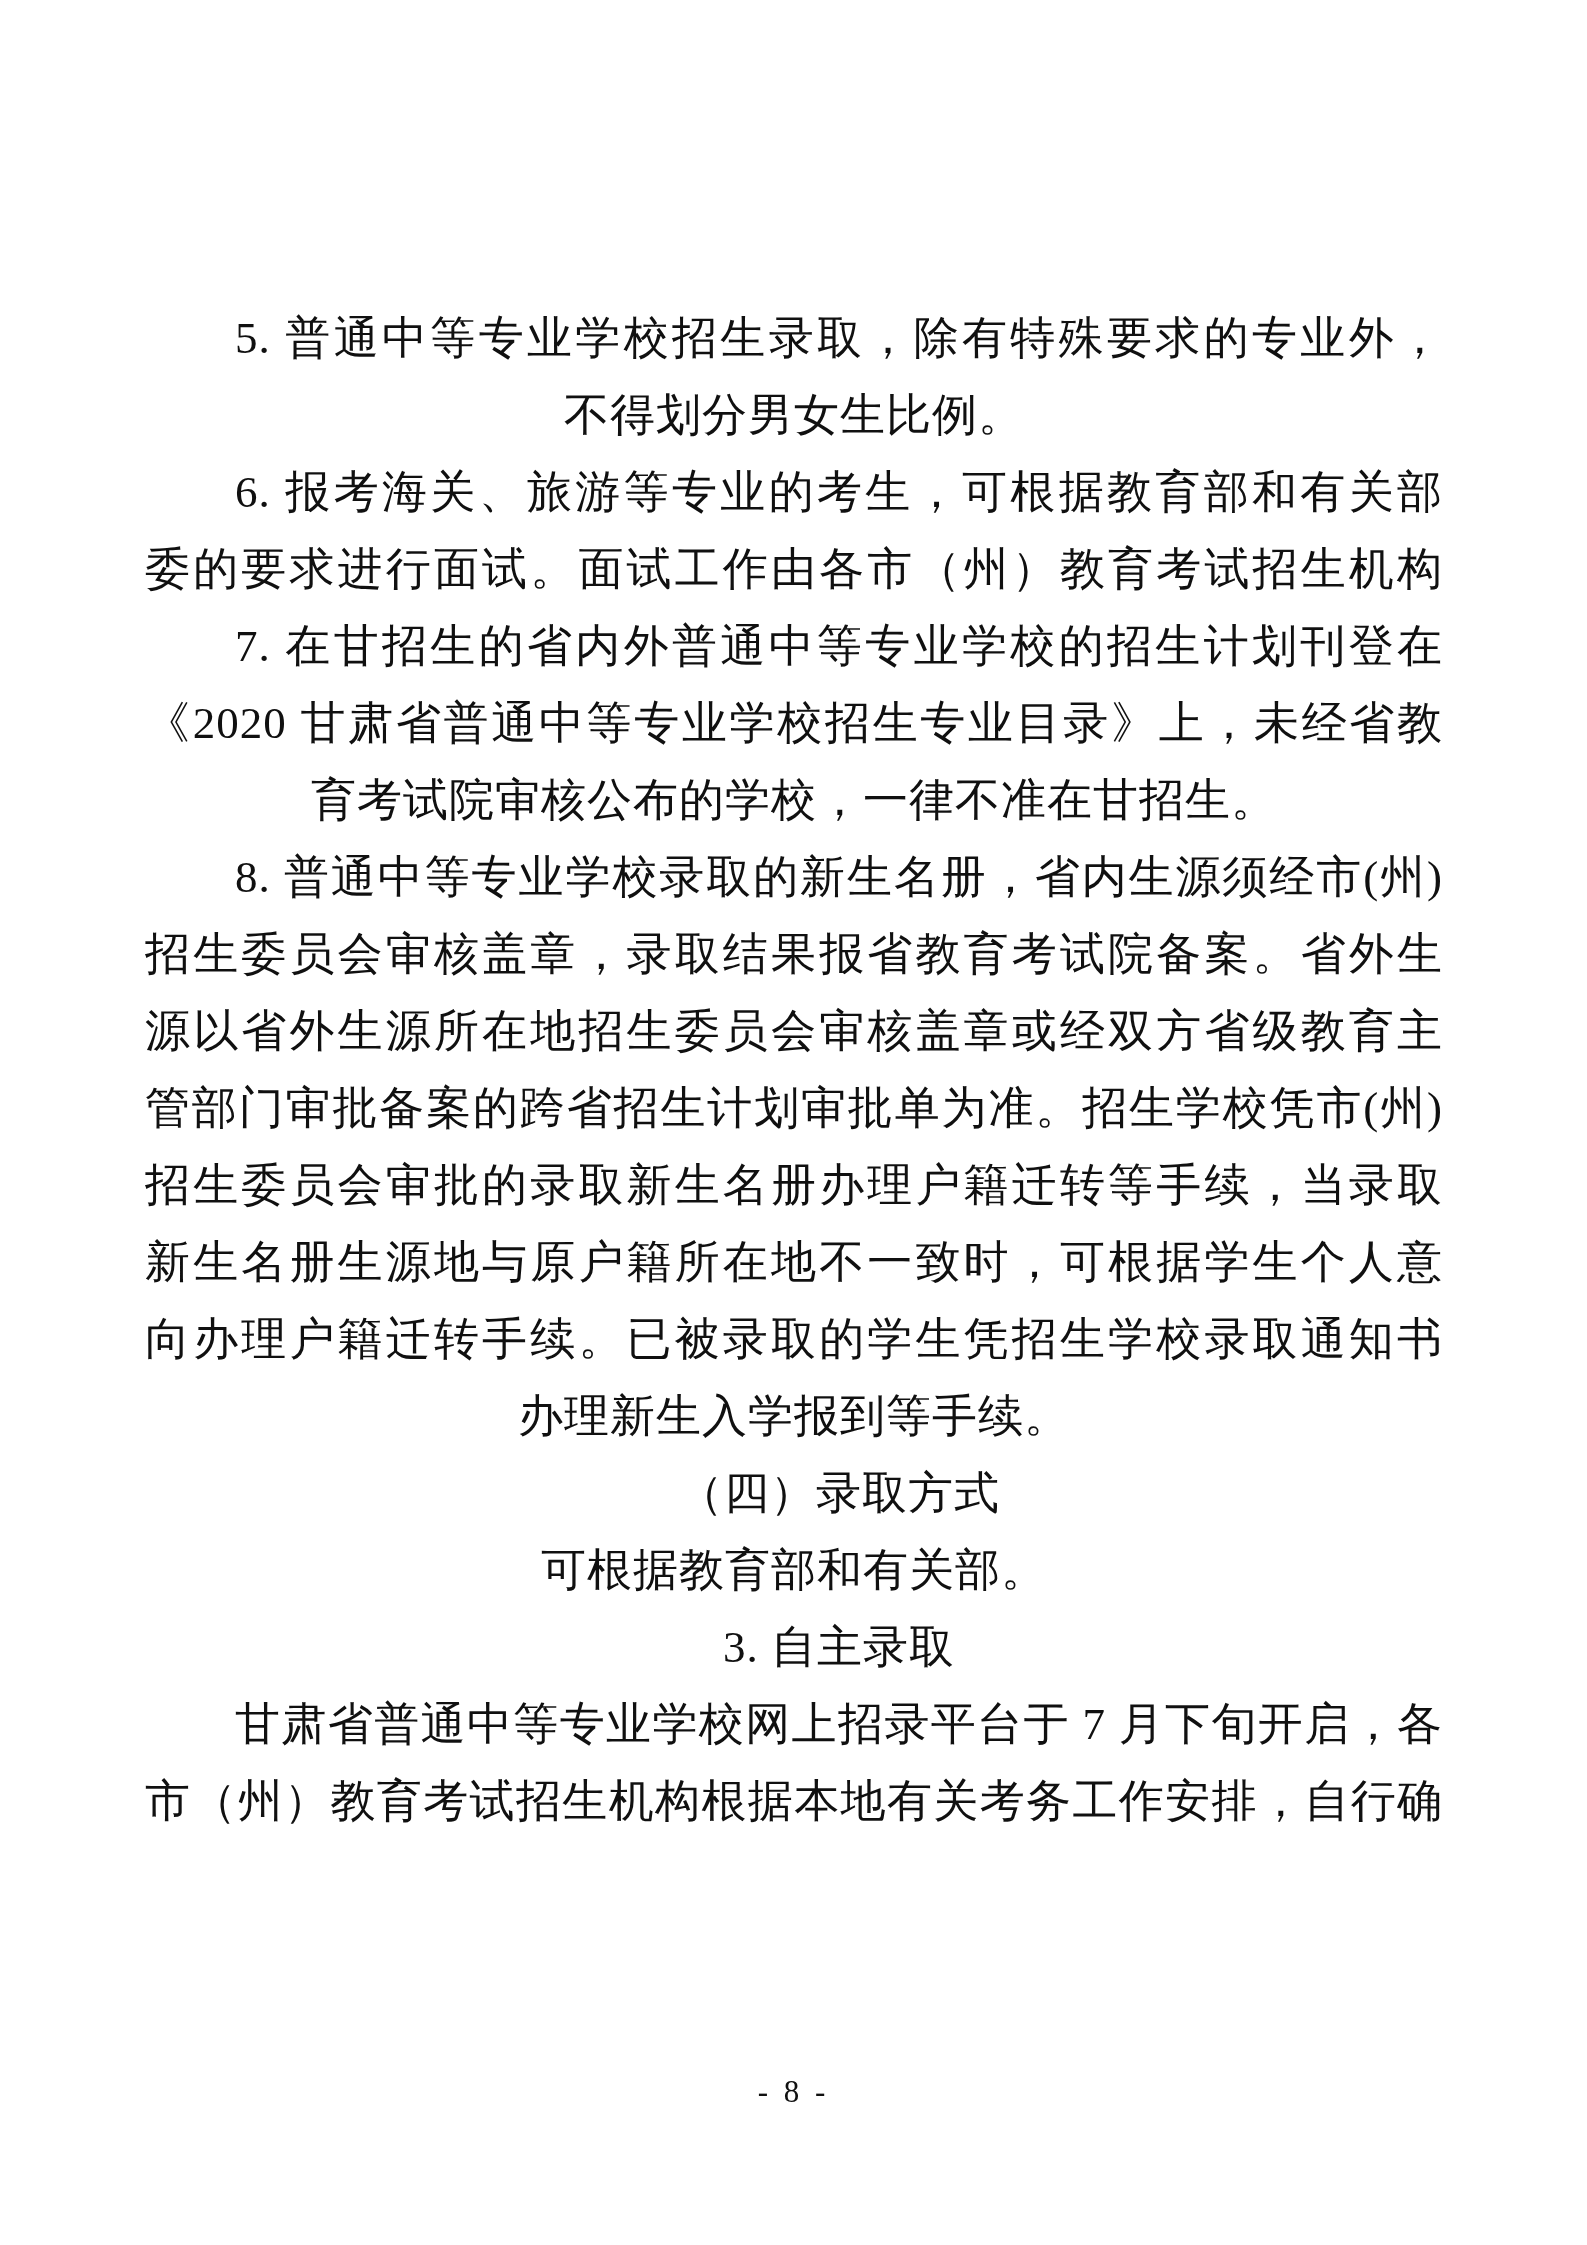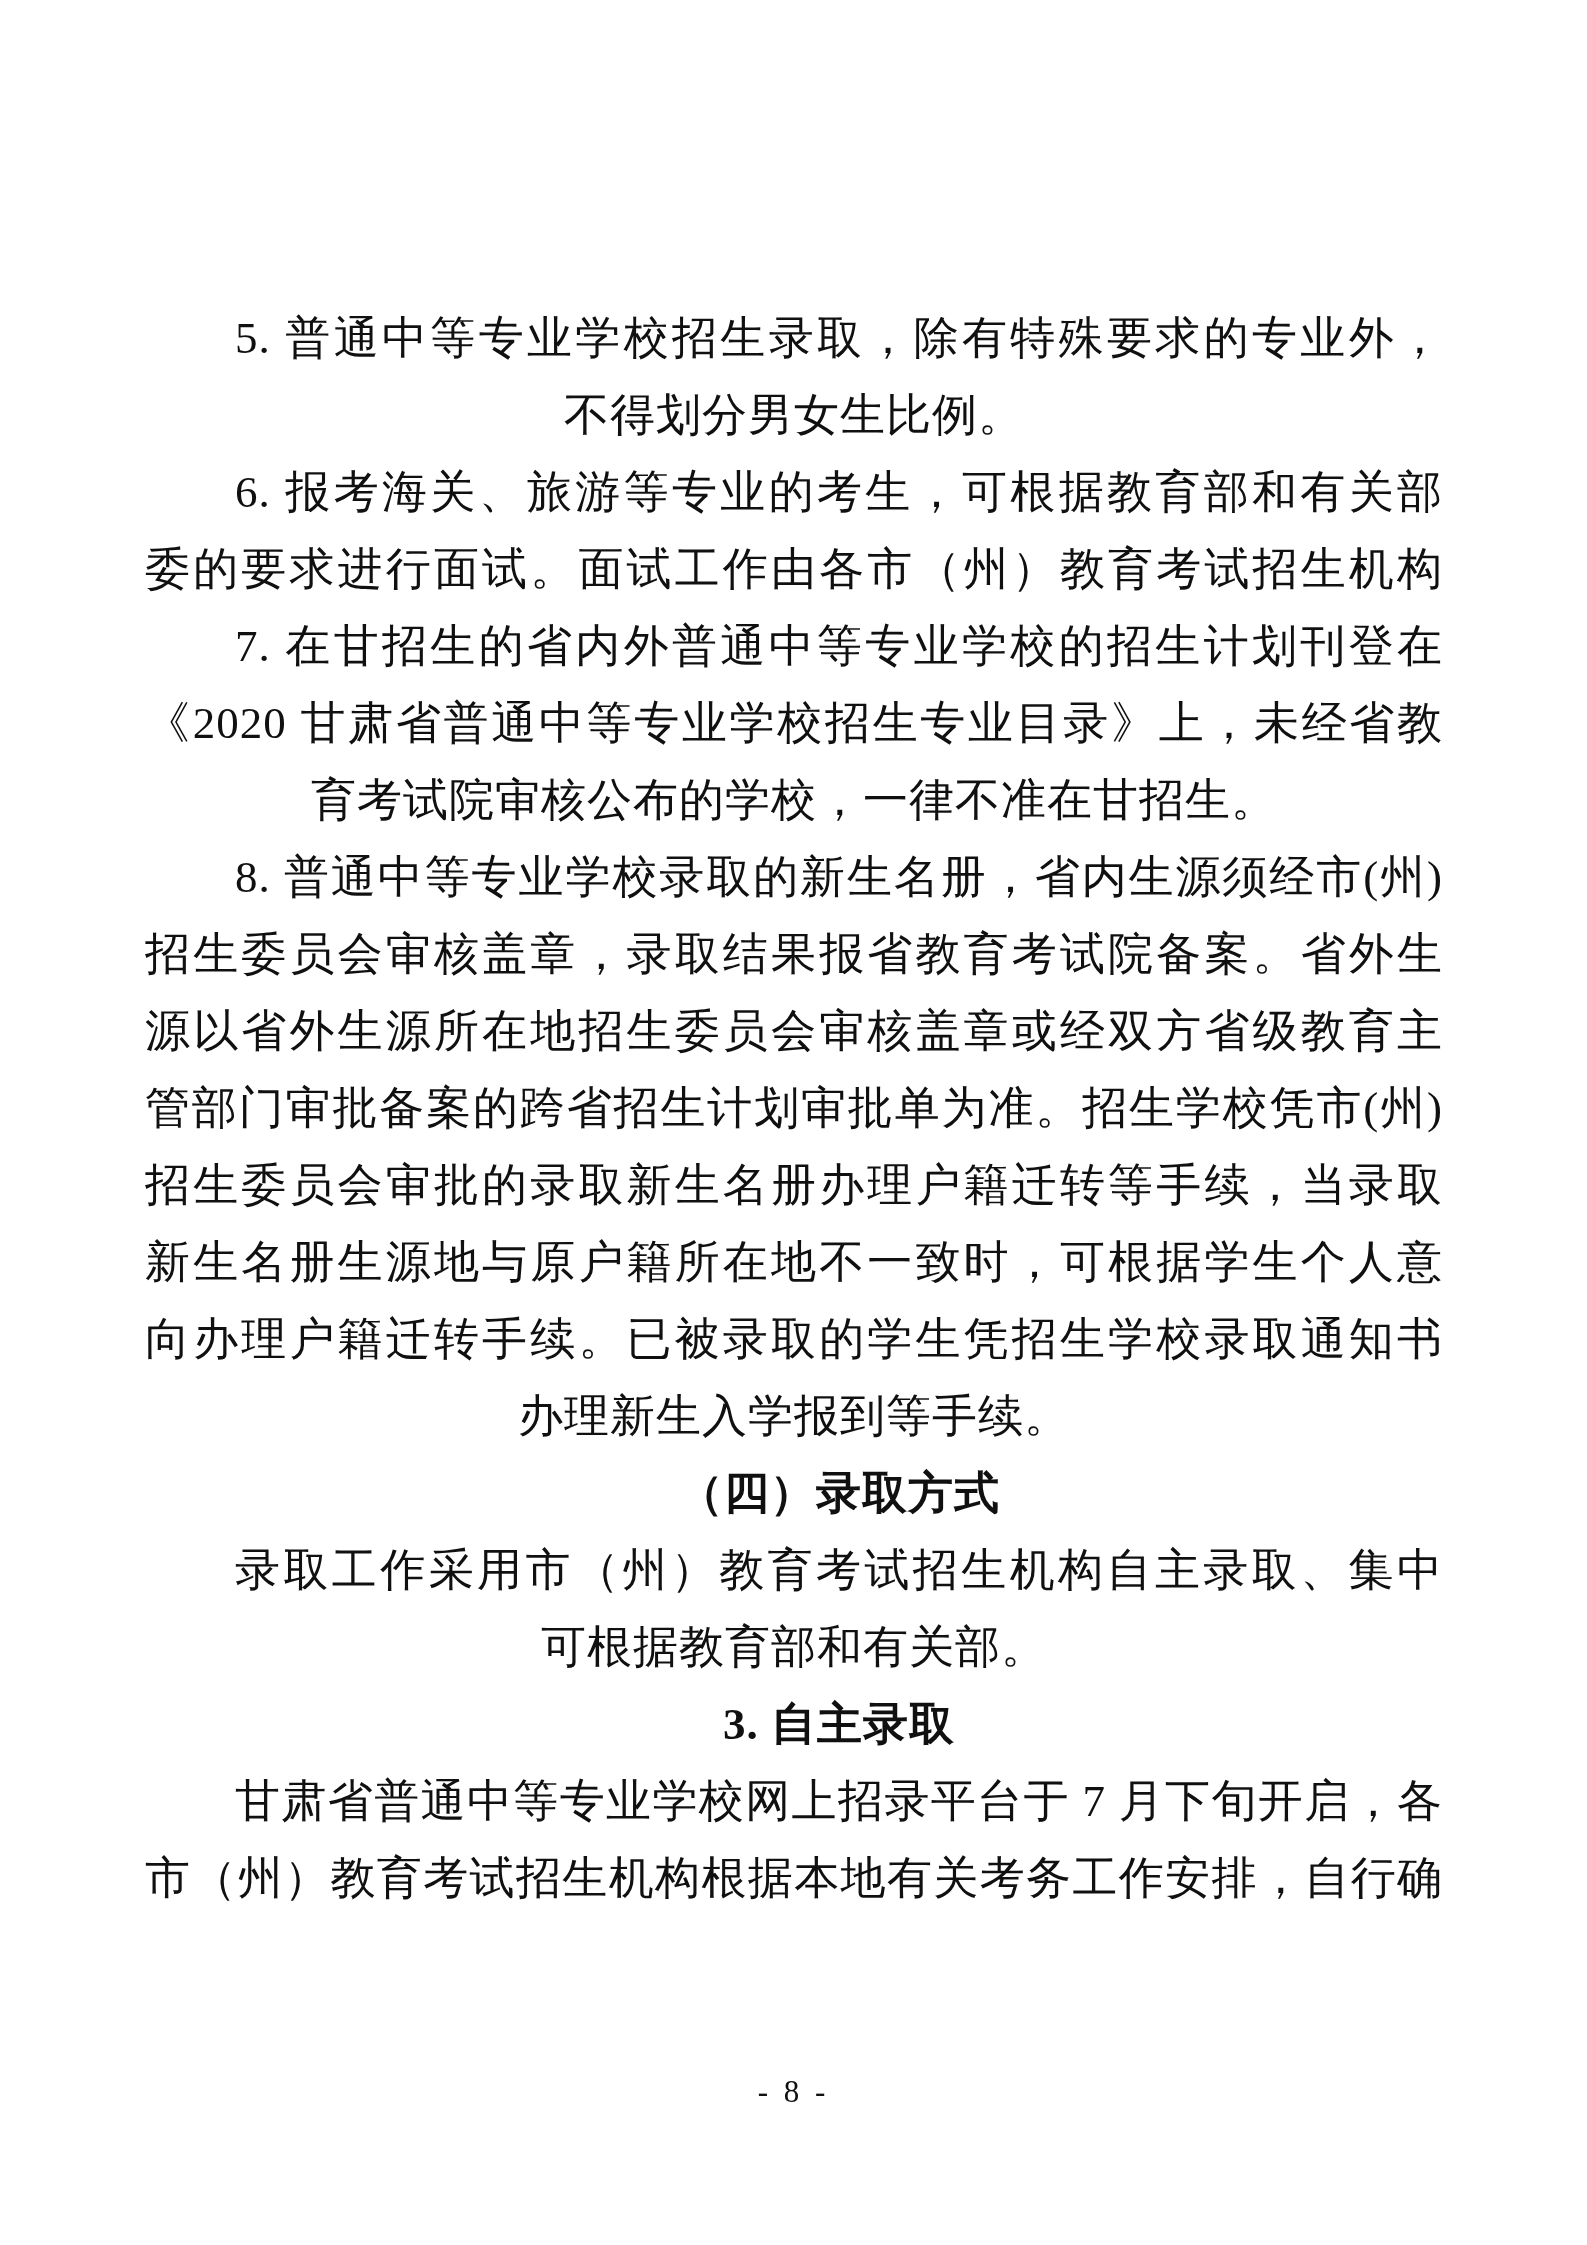--- a/index.html
+++ b/index.html
@@ -32,21 +32,21 @@
   }
   .line.justify {
     text-align: justify;
     text-align-last: justify;
     text-justify: inter-character;
   }
   .line.indent {
     text-indent: 2em;
   }
   .line.bold {
-    font-weight: bold;
+    font-weight: normal;
   }
   .page-footer {
     position: absolute;
     left: 0;
     top: 2072px;
     width: 100%;
     text-align: center;
   }
   .page-number {
     font-size: 31px;
@@ -72,21 +72,20 @@
       <div class="line">育考试院审核公布的学校，一律不准在甘招生。</div>
       <div class="line indent justify">8. 普通中等专业学校录取的新生名册，省内生源须经市(州)</div>
       <div class="line justify">招生委员会审核盖章，录取结果报省教育考试院备案。省外生</div>
       <div class="line justify">源以省外生源所在地招生委员会审核盖章或经双方省级教育主</div>
       <div class="line justify">管部门审批备案的跨省招生计划审批单为准。招生学校凭市(州)</div>
       <div class="line justify">招生委员会审批的录取新生名册办理户籍迁转等手续，当录取</div>
       <div class="line justify">新生名册生源地与原户籍所在地不一致时，可根据学生个人意</div>
       <div class="line justify">向办理户籍迁转手续。已被录取的学生凭招生学校录取通知书</div>
       <div class="line">办理新生入学报到等手续。</div>
       <div class="line indent bold">（四）录取方式</div>
-      <div class="line indent justify">录取工作采用市（州）教育考试招生机构自主录取、集中</div>
       <div class="line">可根据教育部和有关部。</div>
       <div class="line indent bold">3. 自主录取</div>
       <div class="line indent justify">甘肃省普通中等专业学校网上招录平台于 7 月下旬开启，各</div>
       <div class="line justify">市（州）教育考试招生机构根据本地有关考务工作安排，自行确</div>
     </main>
 
   <footer class="page-footer">
     <span class="page-number">- 8 -</span>
   </footer>
 

